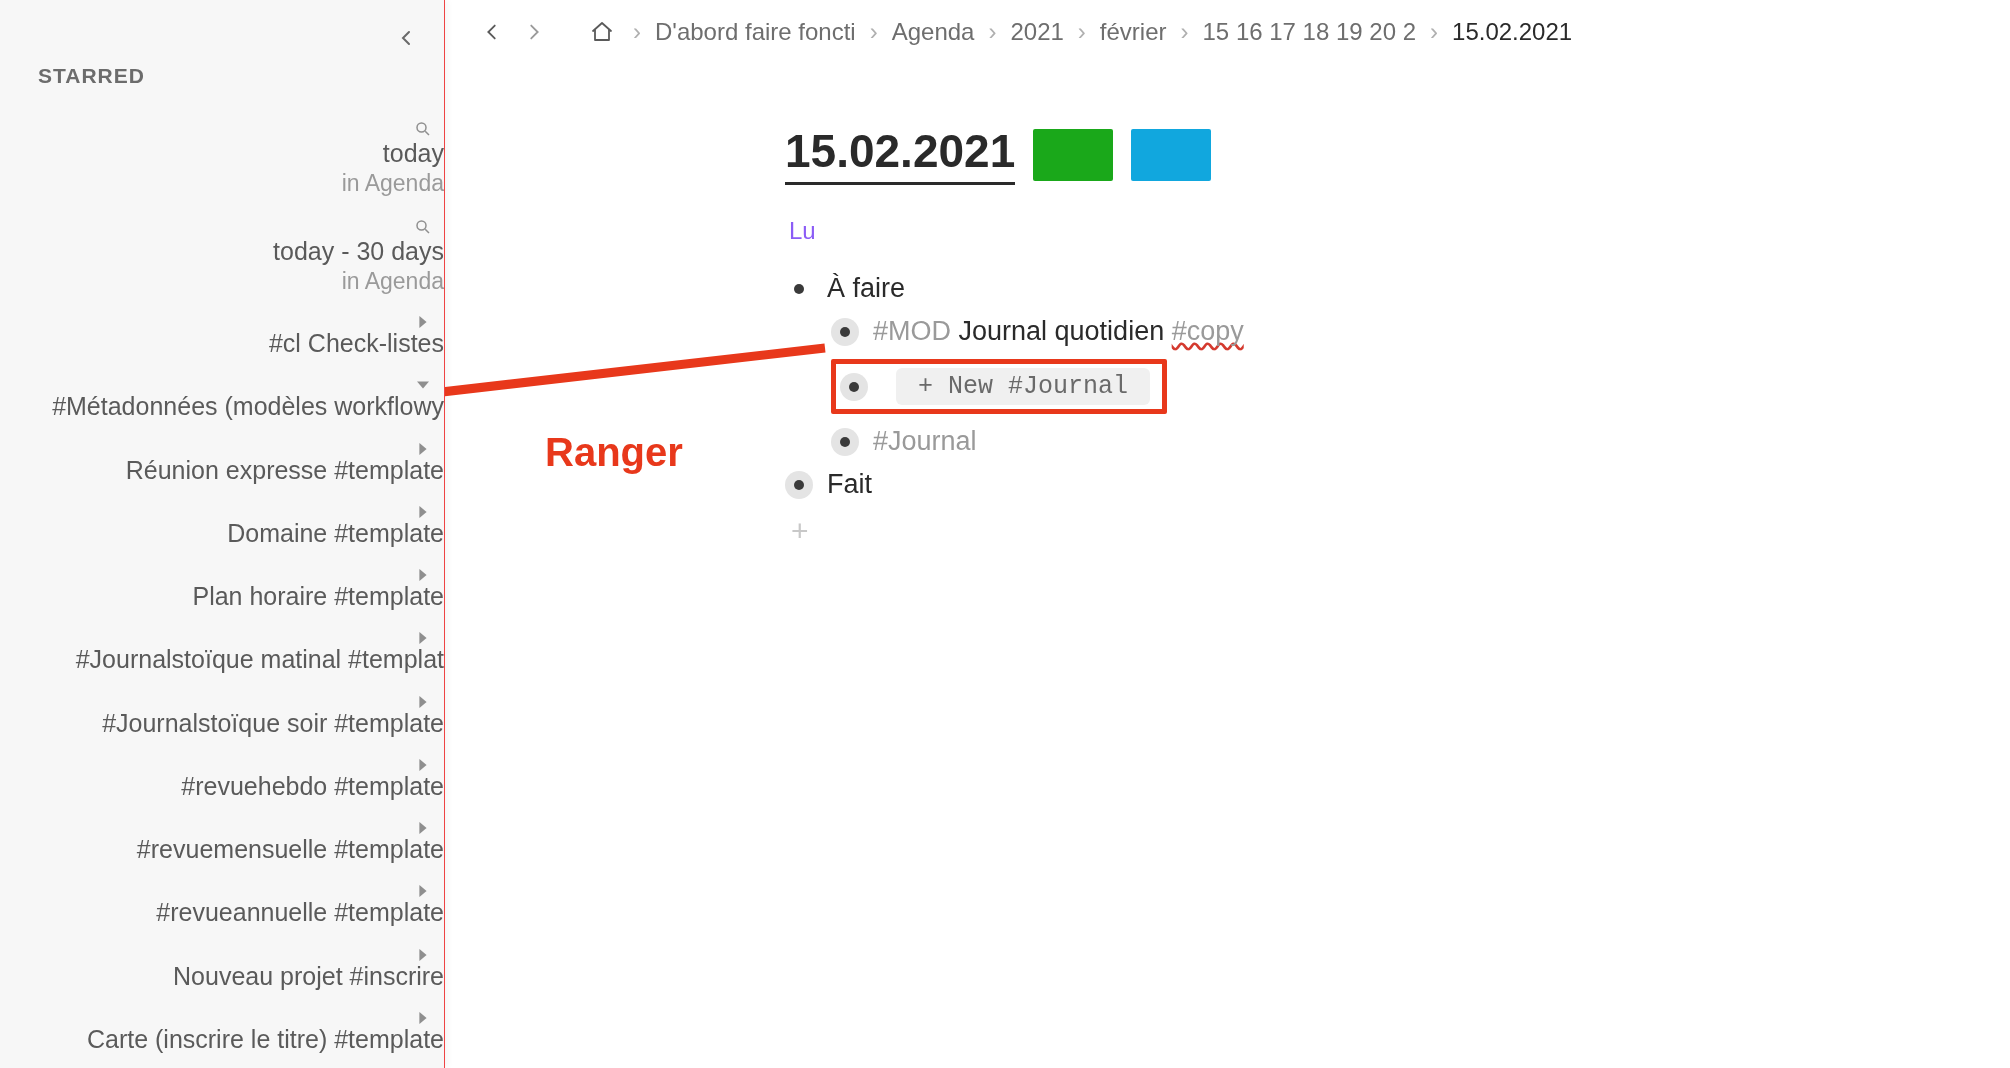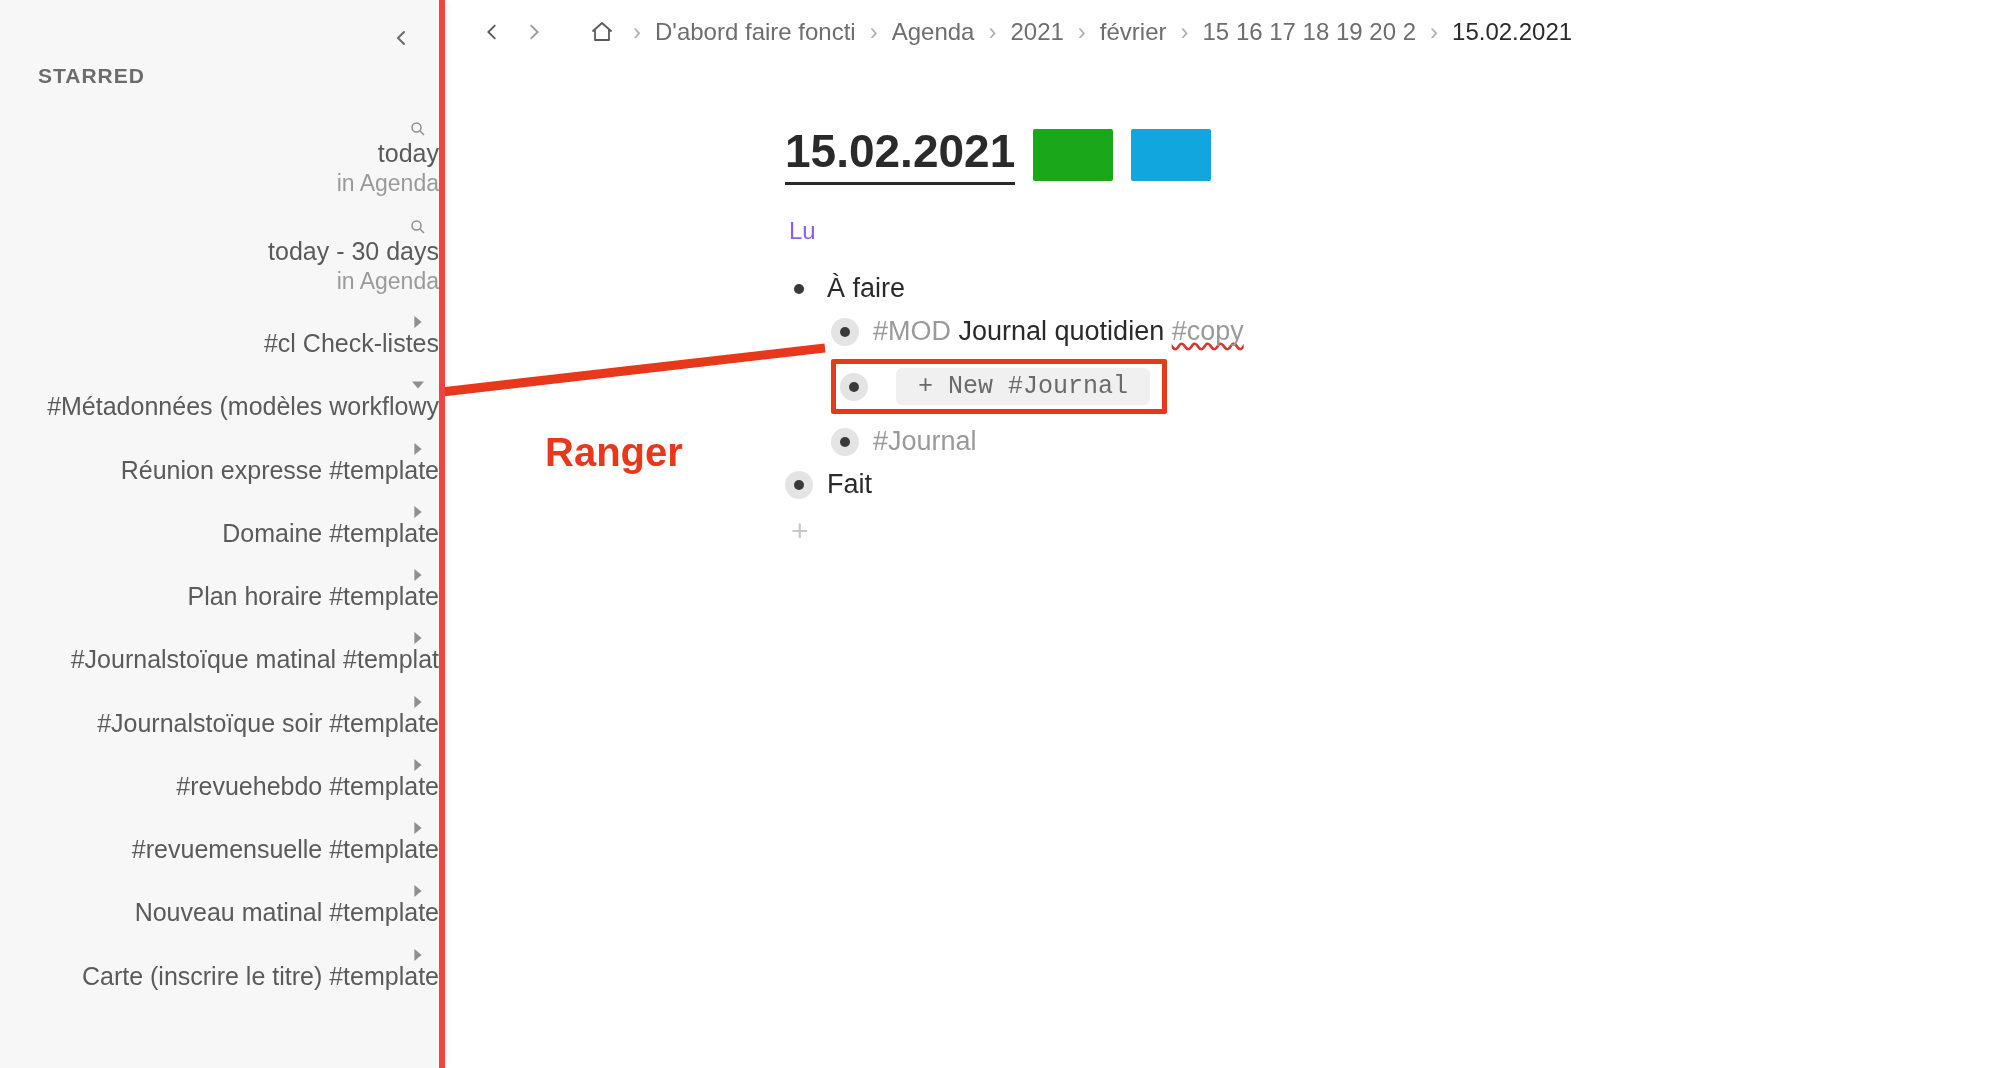--- a/index.html
+++ b/index.html
@@ -11,21 +11,21 @@
     background: #fff;
     overflow: hidden;
   }
   .app { display: flex; width: 100%; height: 100%; }
 
   
   .sidebar {
     width: 445px;
     height: 100%;
     background: #f7f7f7;
-    border-right: 6px solid #ef4444;
+    border-right: 1px solid #ef4444;
     padding: 20px 0 0 0;
     box-shadow: 3px 0 6px rgba(0,0,0,0.04);
     position: relative;
   }
   .sidebar-toggle {
     position: absolute;
     top: 24px; right: 24px;
     width: 28px; height: 28px;
     display: flex; align-items: center; justify-content: center;
     color: #6a6a6a;
@@ -283,21 +283,29 @@
           </svg>
         </span>
       <span class="label-main">#revuemensuelle #template</span>
     </div>
     <div class="side-item sub">
       <span class="glyph caret">
           <svg viewBox="0 0 10 10">
             <path d="M2 0l6 5-6 5z" fill="currentColor"></path>
           </svg>
         </span>
-      <span class="label-main">Nouveau matinal #template</span>
+      <span class="label-main">#revueannuelle #template</span>
+    </div>
+    <div class="side-item sub">
+      <span class="glyph caret">
+          <svg viewBox="0 0 10 10">
+            <path d="M2 0l6 5-6 5z" fill="currentColor"></path>
+          </svg>
+        </span>
+      <span class="label-main">Nouveau projet #inscrire</span>
     </div>
     <div class="side-item sub">
       <span class="glyph caret">
           <svg viewBox="0 0 10 10">
             <path d="M2 0l6 5-6 5z" fill="currentColor"></path>
           </svg>
         </span>
       <span class="label-main">Carte (inscrire le titre) #template</span>
     </div>
   </aside>

